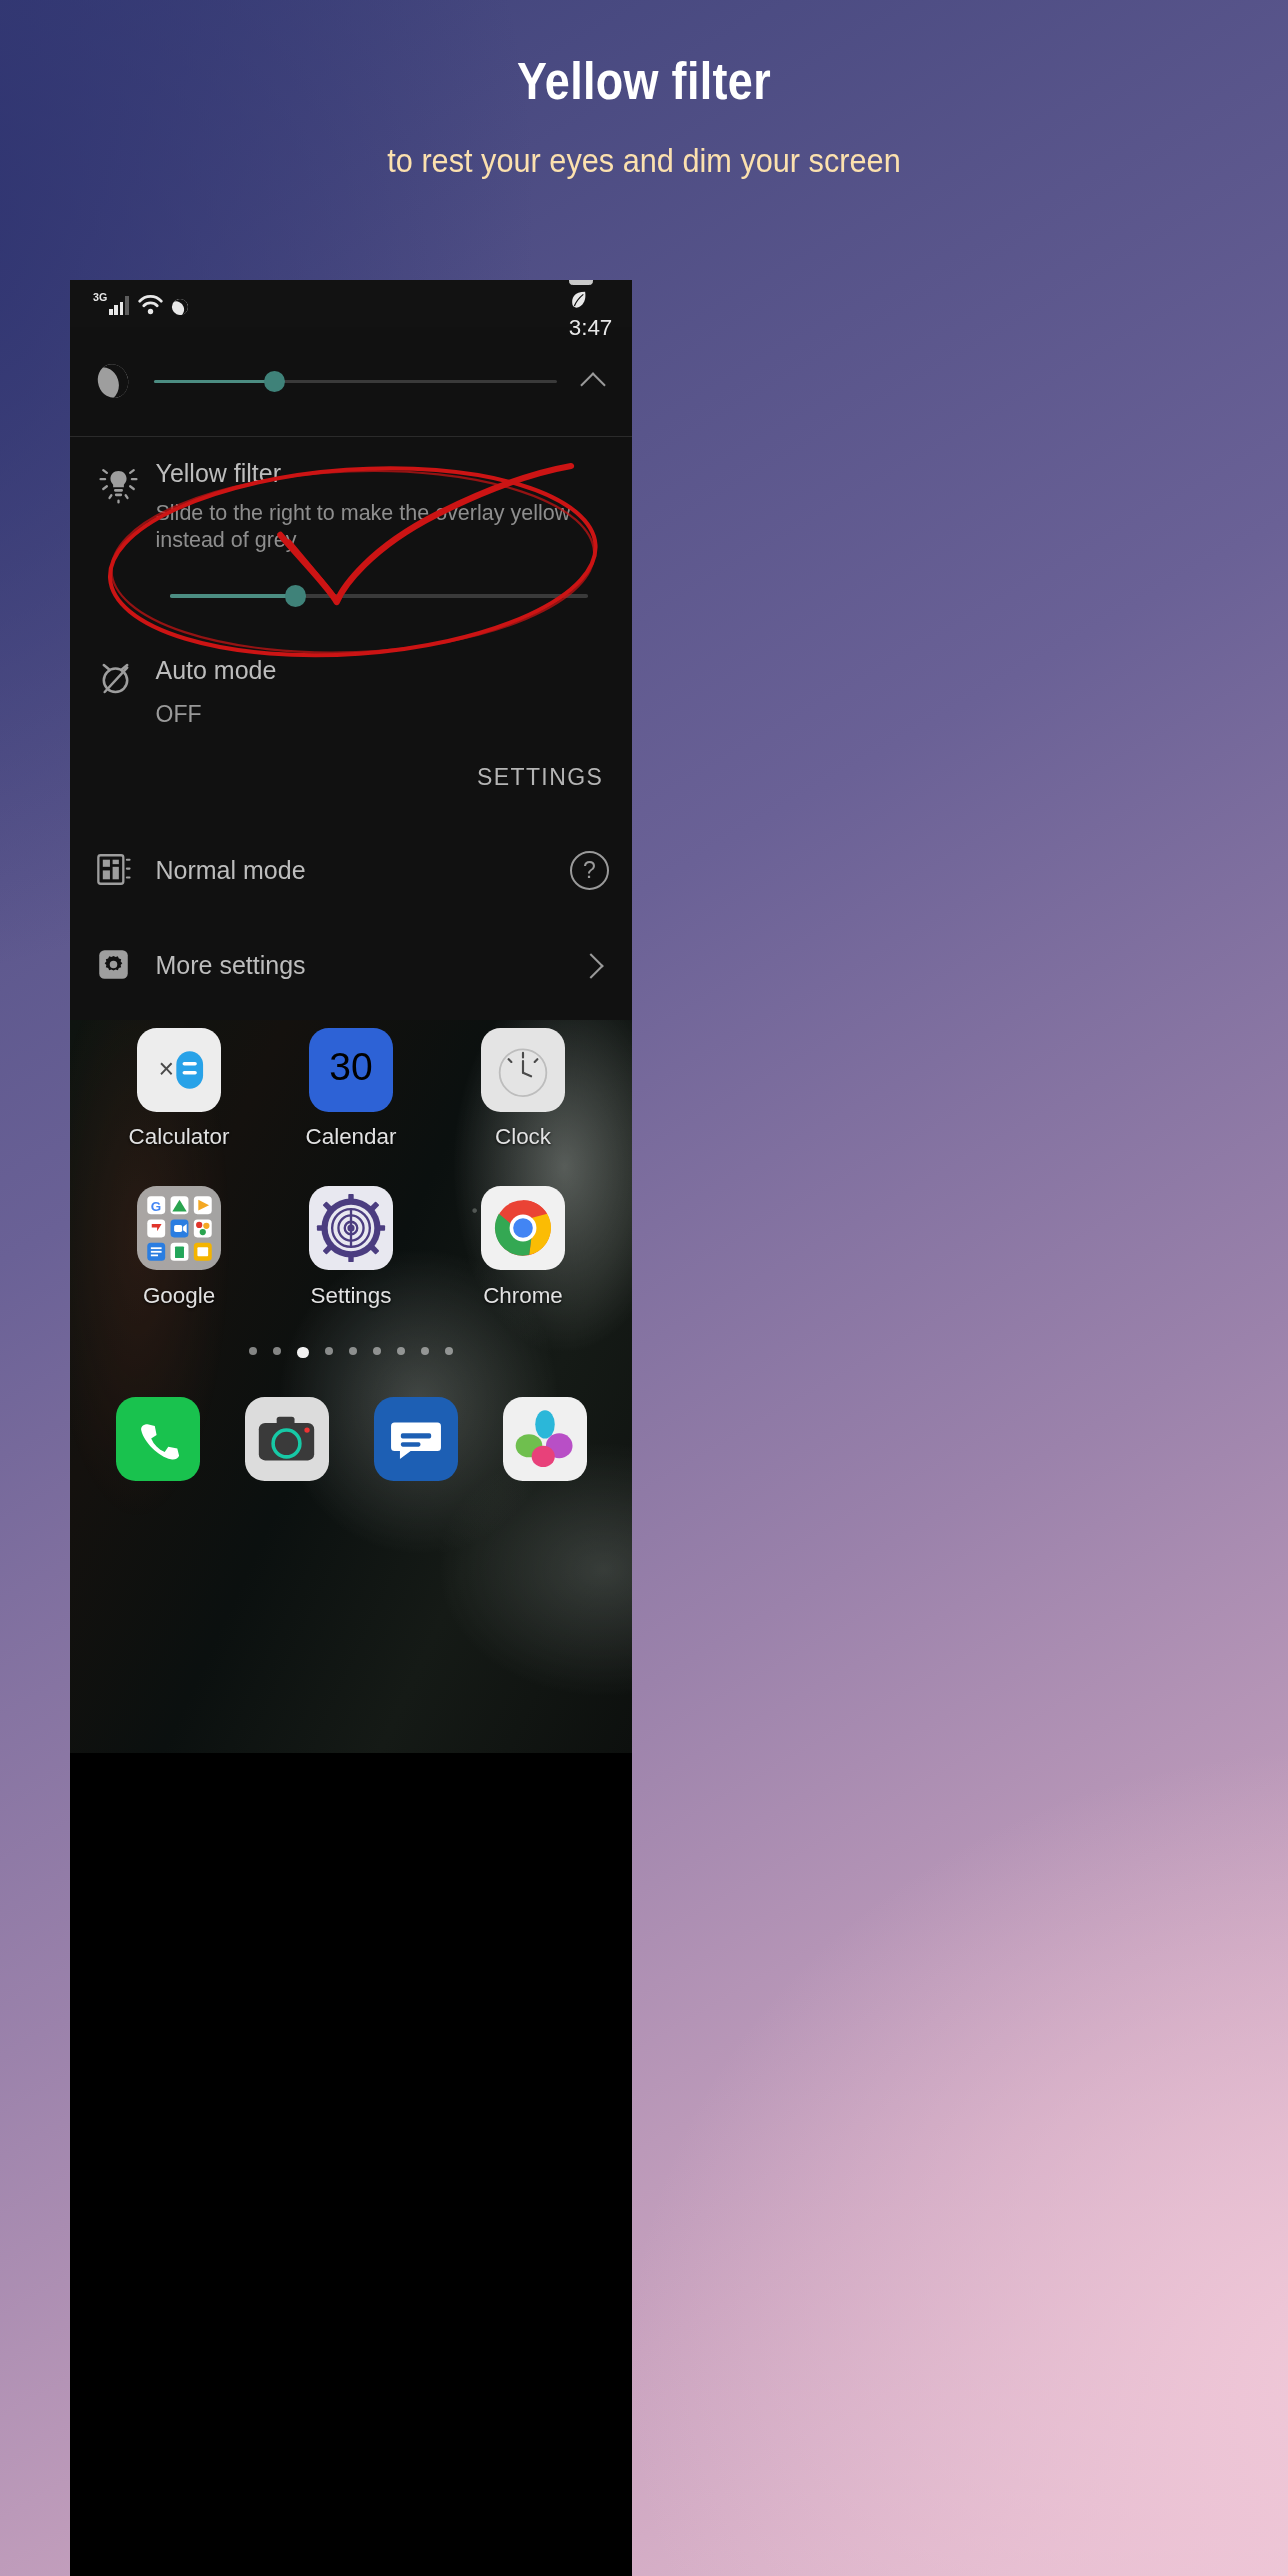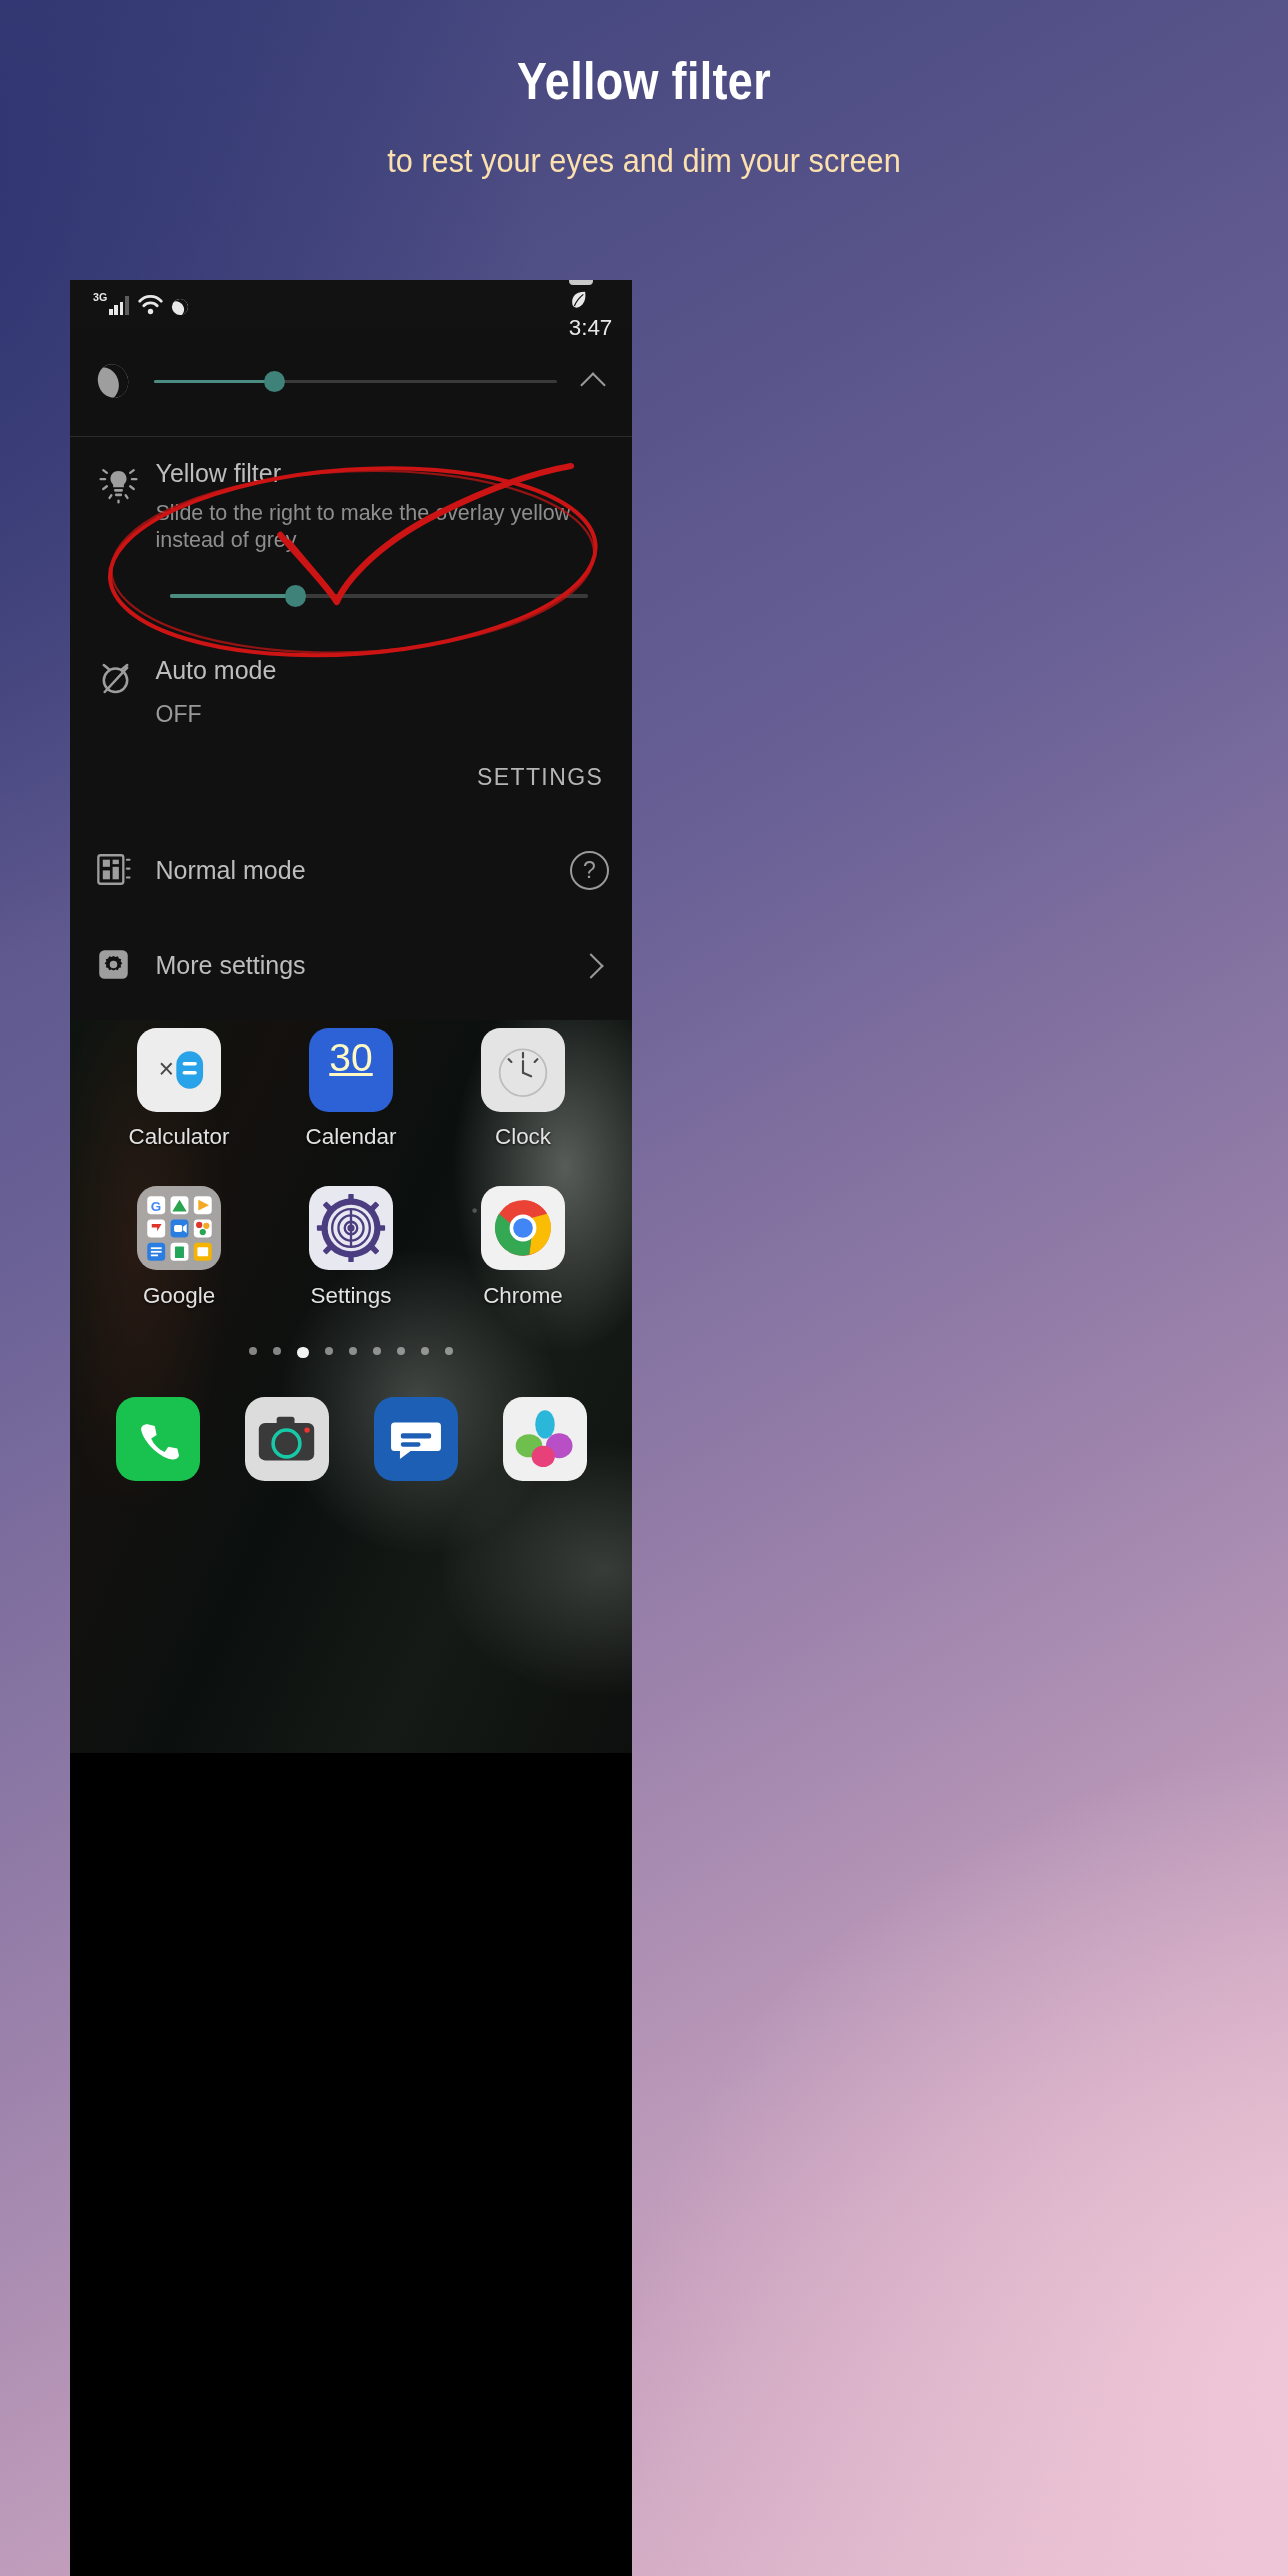--- a/index.html
+++ b/index.html
@@ -337,21 +337,21 @@
           <svg width="66" height="66" viewBox="0 0 74 74">
             <text x="14" y="46" font-family="Liberation Sans" font-size="30" fill="#4a4a4a">×</text>
             <rect x="34" y="16" width="30" height="42" rx="15" fill="#28a2e8"></rect>
             <rect x="41" y="28" width="16" height="4" rx="2" fill="#fff"></rect>
             <rect x="41" y="38" width="16" height="4" rx="2" fill="#fff"></rect>
           </svg>
         </div>
         <div class="nm">Calculator</div>
       </div>
       <div class="app">
-        <div class="tile" style="background:#2d62d6;color:#fef9c3;font-size:39px;align-items:flex-start;padding-top:8px;text-decoration:underline;">
+        <div class="tile" style="background:#2d62d6;color:#000000;font-size:39px;align-items:flex-start;padding-top:17px;">
           <span>30</span>
         </div>
         <div class="nm">Calendar</div>
       </div>
       <div class="app">
         <div class="tile" style="background:#e4e4e4">
           <svg width="70" height="70" viewBox="0 0 78 78">
             <circle cx="39" cy="42" r="26" fill="none" stroke="#bdbdbd" stroke-width="2"></circle>
             <g stroke="#4a4a4a" stroke-width="2.4" stroke-linecap="round">
               <line x1="39" y1="20" x2="39" y2="25"></line>

